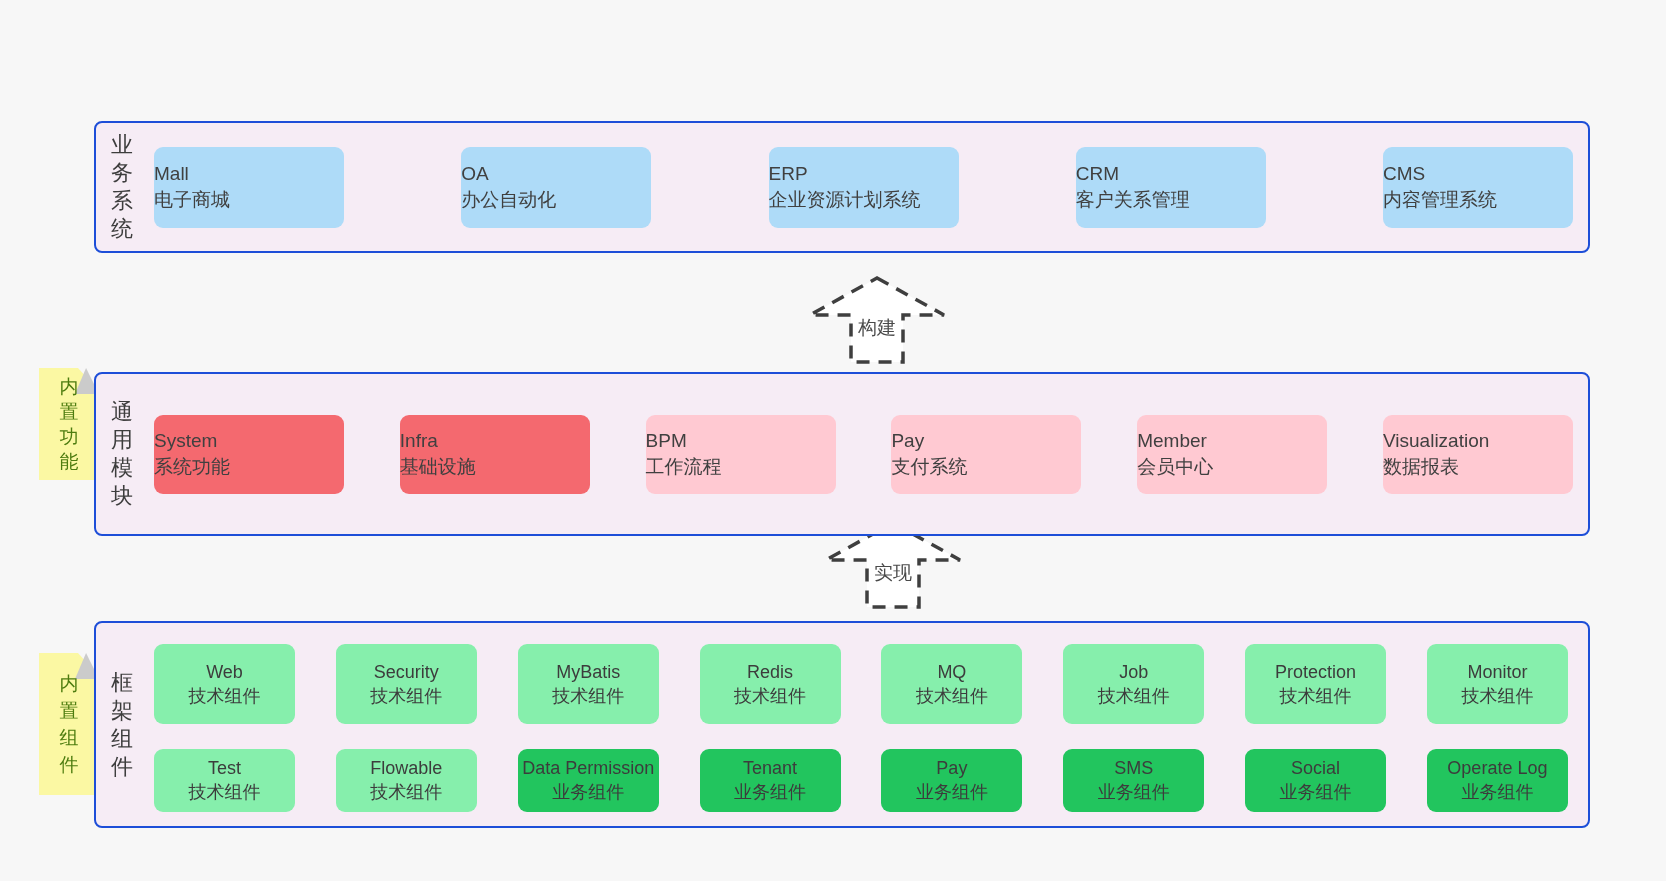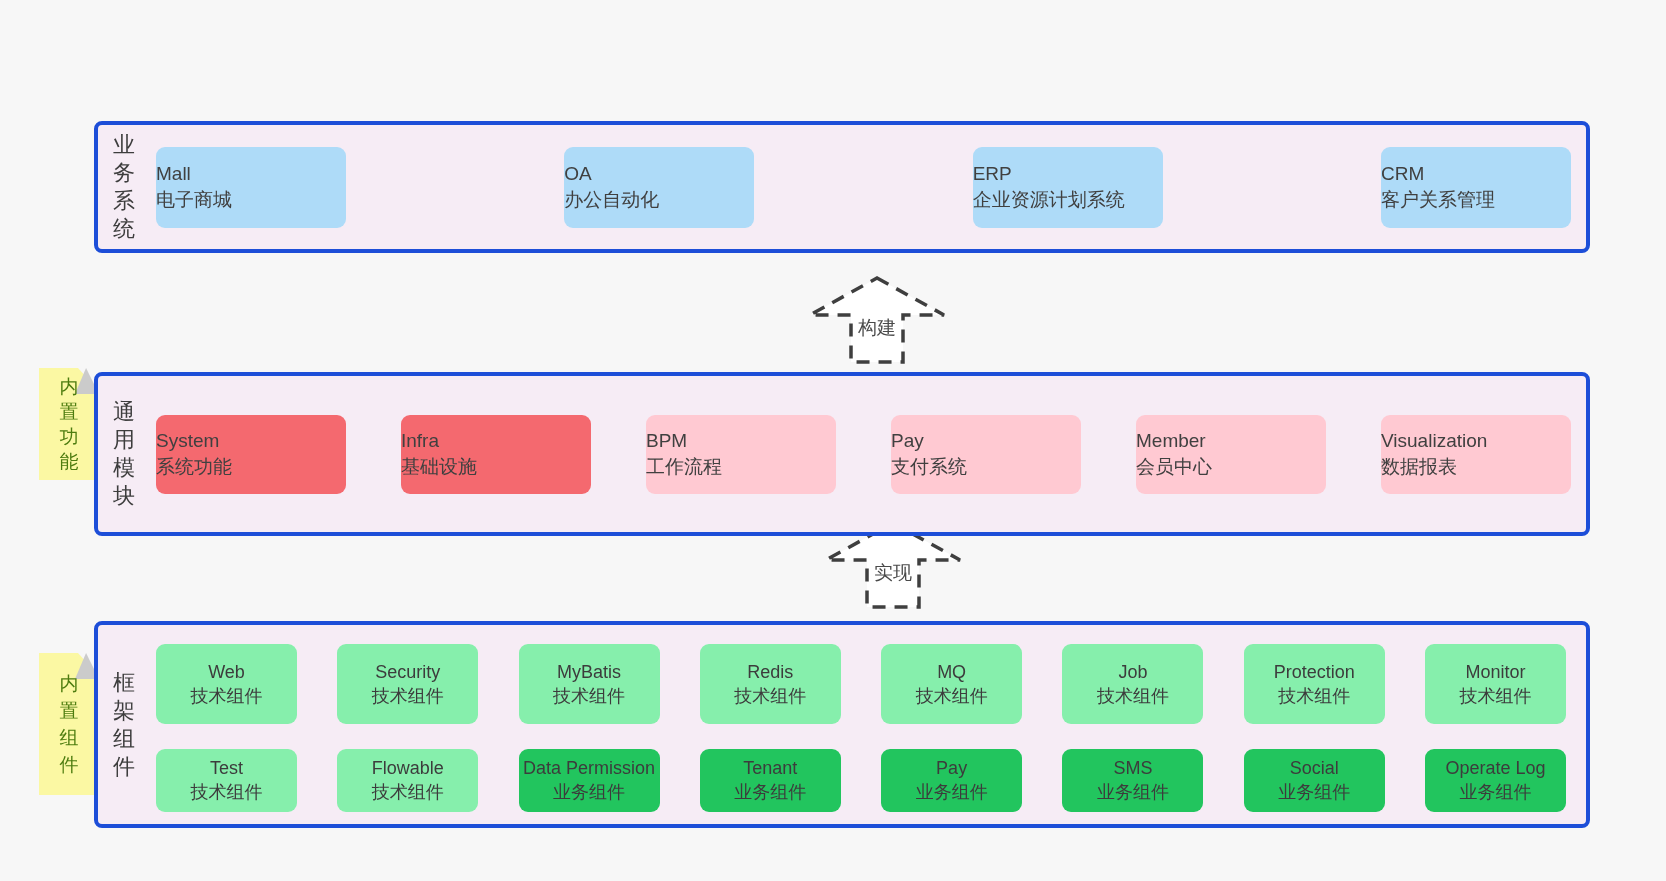--- a/index.html
+++ b/index.html
@@ -8,21 +8,21 @@
     background:#f7f7f7;
     font-family:"Liberation Sans","DejaVu Sans",sans-serif;
     color:#3c3c3c;
     overflow:hidden;
   }
   #stage{position:relative;width:1666px;height:881px;}
 
   
   .panel{
     position:absolute;left:94px;width:1496px;
-    background:#f6ecf5;border:4px solid #1d4ed8;border-radius:8px;
+    background:#f6ecf5;border:2px solid #1d4ed8;border-radius:8px;
     box-sizing:border-box;display:flex;align-items:stretch;
     z-index:2;
   }
   .panel-1{top:121px;height:132px;}
   .panel-2{top:372px;height:164px;}
   .panel-3{top:621px;height:207px;}
 
   .side-label{width:52px;flex:none;display:flex;align-items:center;justify-content:center;}
   .vtext{
     width:24px;text-align:center;word-break:break-all;
@@ -128,20 +128,24 @@
         <div>办公自动化</div>
       </div>
       <div class="box box-wide blue">
         <div>ERP</div>
         <div>企业资源计划系统</div>
       </div>
       <div class="box box-wide blue">
         <div>CRM</div>
         <div>客户关系管理</div>
       </div>
+      <div class="box box-wide blue">
+        <div>CMS</div>
+        <div>内容管理系统</div>
+      </div>
     </div>
   </div>
 
   <div class="panel panel-2">
     <div class="side-label">
       <div class="vtext">通用模块</div>
     </div>
     <div class="boxes-row">
       <div class="box box-wide red">
         <div>System</div>

